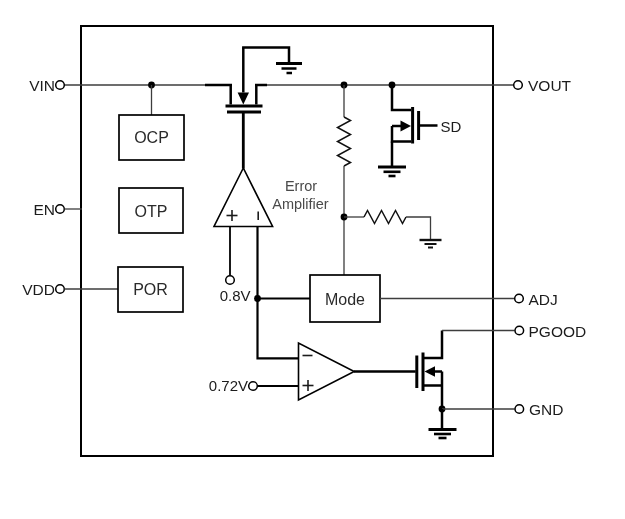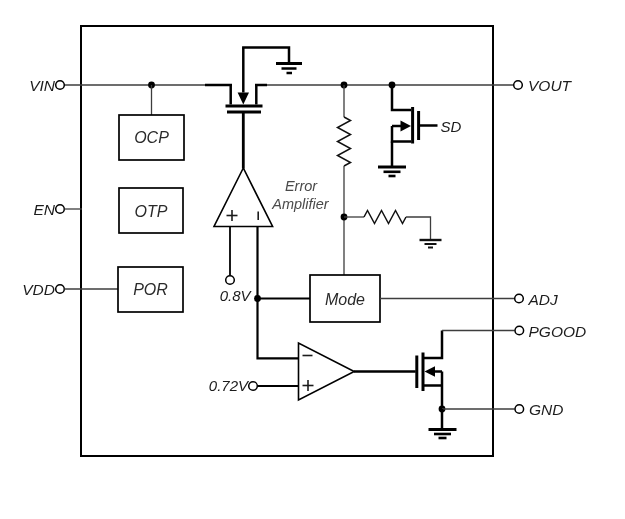--- a/index.html
+++ b/index.html
@@ -6,21 +6,20 @@
     margin: 0;
     padding: 0;
     background: #ffffff;
   }
   .stage {
     position: relative;
     width: 625px;
     height: 519px;
     background: #ffffff;
     overflow: hidden;
-    font-style: italic;
   }
   svg {
     display: block;
     font-family: "Liberation Sans", sans-serif;
   }
   .pin-label   { font-size: 15.5px; fill: #1c1c1c; }
   .block-label { font-size: 16px;   fill: #2a2a2a; }
   .amp-label   { font-size: 14.5px; fill: #4a4a4a; }
   .ref-label   { font-size: 15px;   fill: #1c1c1c; }
   .sd-label    { font-size: 15px;   fill: #1c1c1c; }

